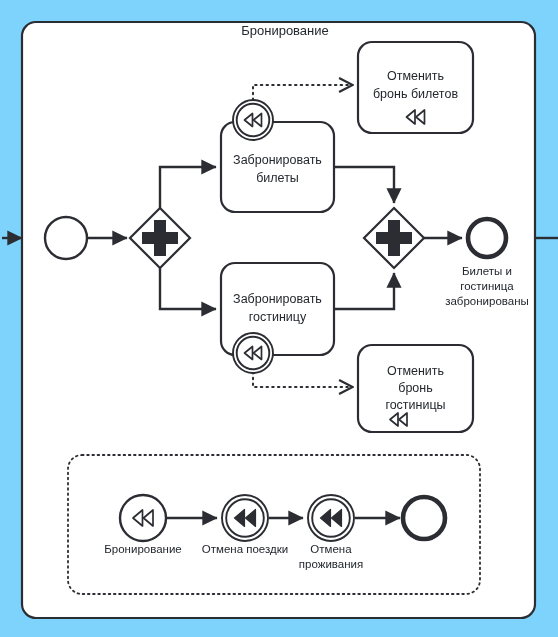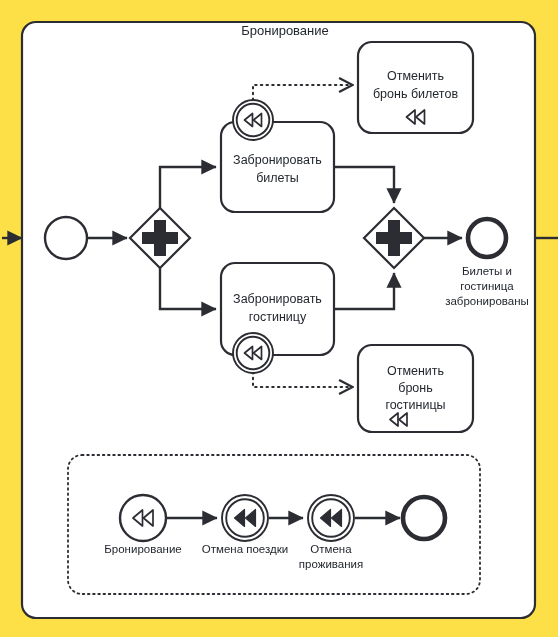--- a/index.html
+++ b/index.html
@@ -4,21 +4,21 @@
 <style>
   html, body {
     margin: 0;
     padding: 0;
     background: #ffffff;
   }
   #canvas {
     position: relative;
     width: 558px;
     height: 637px;
-    background: #fde047;
+    background: #7dd3fc;
     font-family: "Liberation Sans", sans-serif;
     overflow: hidden;
   }
   svg#diagram {
     position: absolute;
     top: 0;
     left: 0;
     width: 558px;
     height: 637px;
   }

